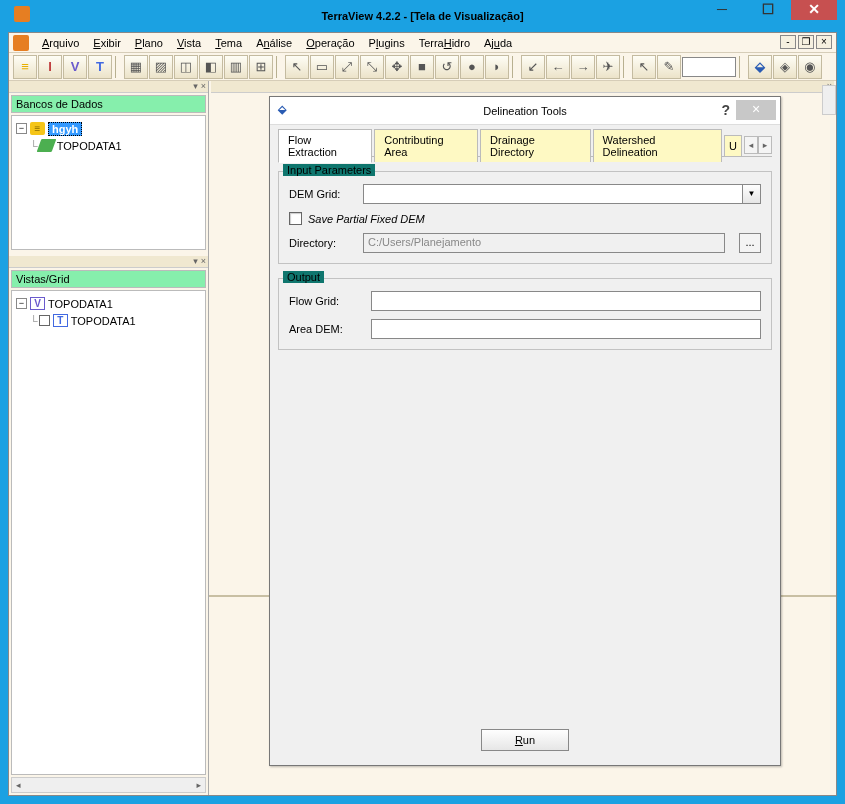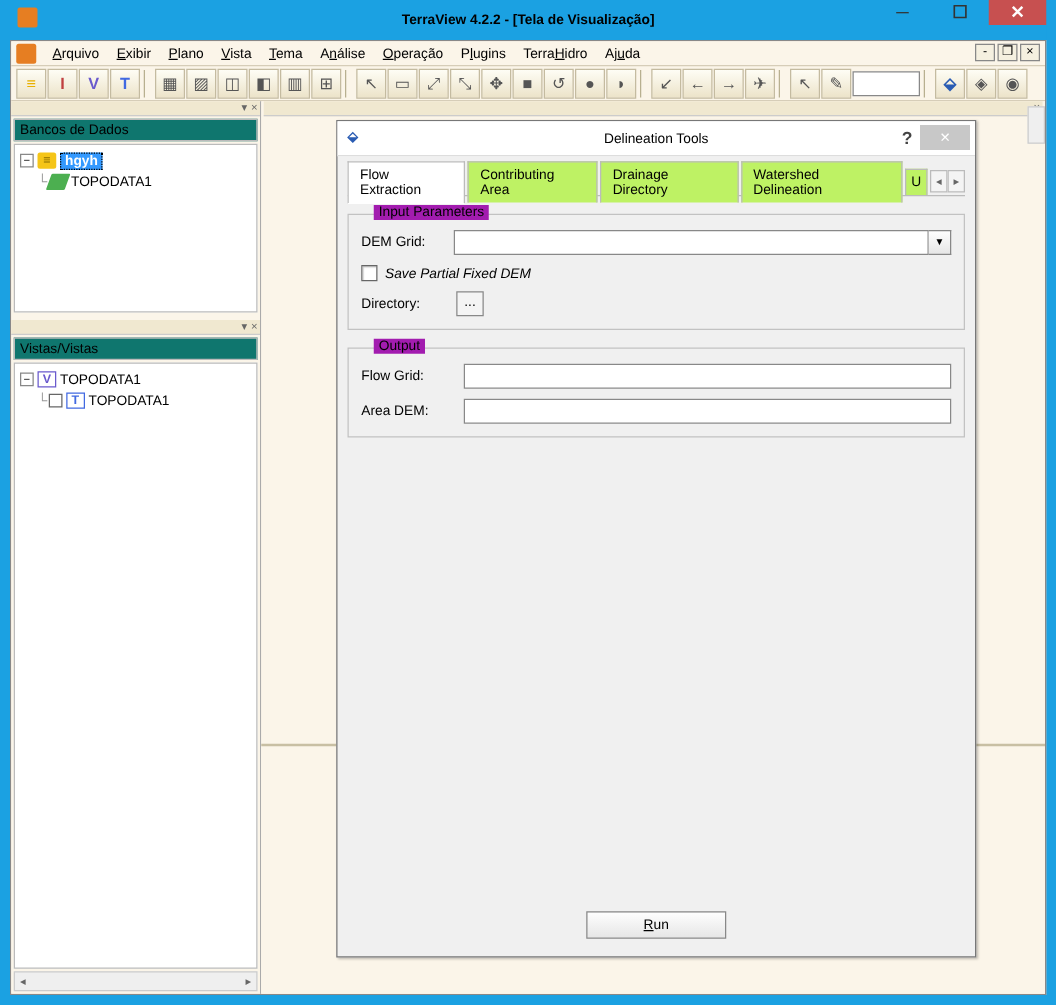--- a/index.html
+++ b/index.html
@@ -29,21 +29,21 @@
 .tbtn { width: 24px; height: 24px; border: 1px solid #c4bba0; background: linear-gradient(#fefdf5, #ece3c9); display: flex; align-items: center; justify-content: center; font-size: 13px; color: #555; }
 .tbtn.db { color: #e8b000; font-weight: bold; }
 .toolbar input { width: 54px; height: 20px; border: 1px solid #888; background: #fff; }
 
 
 .body { flex: 1; display: flex; position: relative; }
 .left { width: 200px; display: flex; flex-direction: column; border-right: 1px solid #aaa; }
 .pane { display: flex; flex-direction: column; background: #fbf5e9; }
 .pane-header { height: 12px; background: #f0e8d0; display: flex; justify-content: flex-end; align-items: center; padding: 0 2px; border-bottom: 1px solid #ccc; gap: 3px;}
 .pane-header span { font-size: 9px; color: #666; cursor: pointer; line-height: 9px; }
-.pane-title { background: #0f766e; border: 1px solid #bbb; padding: 2px 4px; margin: 2px; }
+.pane-title { background: #86efac; border: 1px solid #bbb; padding: 2px 4px; margin: 2px; }
 .tree { background: #fff; border: 1px solid #bbb; margin: 0 2px 2px 2px; padding: 4px; font-size: 11px; overflow: auto; }
 .tree .row { display: flex; align-items: center; height: 17px; white-space: nowrap; }
 .tree .exp { width: 11px; height: 11px; border: 1px solid #888; text-align: center; line-height: 9px; font-size: 9px; margin-right: 3px; background: #fff; }
 .tree .lines { color: #999; letter-spacing: -1px; margin-right: 2px; }
 .tree .ico { width: 15px; height: 13px; margin-right: 3px; display: inline-flex; align-items: center; justify-content: center; font-size: 10px; }
 .db-ico { background: #f5c518; border-radius: 2px; color: #8a6d00; }
 .layer-ico { background: #4caf50; border-radius: 1px; transform: skewX(-20deg); }
 .v-ico { border: 1px solid #6a5acd; color: #6a5acd; font-weight: bold; background: #fff; }
 .t-ico { border: 1px solid #4169e1; color: #4169e1; font-weight: bold; background: #fff; }
 .cb { width: 11px; height: 11px; border: 1px solid #666; margin-right: 3px; background: #fff; }
@@ -65,41 +65,41 @@
 .dialog { position: absolute; left: 269px; top: 96px; width: 512px; height: 670px; background: #f0f0f0; border: 1px solid #777; box-shadow: 1px 1px 2px rgba(0,0,0,0.25); display: flex; flex-direction: column; }
 .dlg-title { height: 28px; background: #fff; display: flex; align-items: center; justify-content: center; position: relative; border-bottom: 1px solid #ddd; font-size: 12px; }
 .dlg-title .dicon { position: absolute; left: 8px; top: 6px; width: 14px; height: 14px; color: #2a5cb3; font-weight: bold; }
 .dlg-title .dbtns { position: absolute; right: 4px; top: 3px; display: flex; gap: 6px; align-items: center; }
 .dlg-title .help { font-size: 14px; font-weight: bold; color: #444; }
 .dlg-title .dclose { width: 40px; height: 20px; background: #c8c8c8; color: #fff; text-align: center; line-height: 18px; font-size: 14px; }
 
 .dlg-body { flex: 1; padding: 8px; display: flex; flex-direction: column; }
 
 .tabs { display: flex; align-items: center; border-bottom: 1px solid #bbb; height: 24px; position: relative; }
-.tab { padding: 4px 9px; border: 1px solid #bbb; border-bottom: none; margin-right: 2px; background: #bef264; position: relative; top: 1px; font-size: 11px; }
+.tab { padding: 4px 9px; border: 1px solid #bbb; border-bottom: none; margin-right: 2px; background: #fef9c3; position: relative; top: 1px; font-size: 11px; }
 .tab.active { background: #fff; border-bottom: 1px solid #fff; font-weight: normal; }
 .tab-nav { margin-left: auto; display: flex; }
 .tab-nav div { width: 14px; height: 18px; border: 1px solid #bbb; text-align: center; line-height: 16px; font-size: 9px; color: #666; background: #f4f4f4; }
 
 .group { border: 1px solid #c2c2c2; margin-top: 14px; padding: 12px 10px 10px 10px; position: relative; }
-.group .legend { position: absolute; top: -8px; left: 20px; background: #a21caf; padding: 0 4px; font-size: 11px; }
+.group .legend { position: absolute; top: -8px; left: 4px; background: #0f766e; padding: 0 4px; font-size: 11px; }
 .form-row { display: flex; align-items: center; margin-bottom: 8px; gap: 12px; }
 .form-row label { font-size: 11px; color: #000; }
 .form-row .fld { flex: 1; height: 20px; border: 1px solid #888; background: #fff; }
 .form-row .fld.disabled { background: #f0f0f0; color: #888; padding: 2px 4px; }
 .form-row .combo { display: flex; flex: 1; }
 .form-row .combo .fld { flex: 1; }
 .form-row .combo .dd { width: 18px; height: 20px; border: 1px solid #888; border-left: none; background: linear-gradient(#fefefe, #e6e6e6); text-align: center; line-height: 18px; font-size: 8px; }
 .form-row .browse { width: 22px; height: 20px; border: 1px solid #888; margin-left: 2px; background: #f4f4f4; text-align: center; line-height: 16px; }
 .chk-row { display: flex; align-items: center; margin: 2px 0 8px 0; font-style: italic; }
 .chk-row .chk { width: 13px; height: 13px; border: 1px solid #666; background: #fff; margin-right: 6px; box-shadow: inset 1px 1px 1px rgba(0,0,0,.2); }
 
 .spacer { flex: 1; }
 .run-row { display: flex; justify-content: center; padding: 12px 0 6px 0; }
-.run-btn { width: 112px; height: 22px; border: 1px solid #888; background: linear-gradient(#fefefe, #e6e6e6); text-align: center; line-height: 20px; }
+.run-btn { width: 88px; height: 22px; border: 1px solid #888; background: linear-gradient(#fefefe, #e6e6e6); text-align: center; line-height: 20px; }
 .run-btn u { text-decoration: underline; }
 
 .l60 { width: 62px; }
 .l72 { width: 70px; }
 </style>
 </head>
 <body>
 
 <div class="win">
   <div class="titlebar">
@@ -189,21 +189,21 @@
               <span>TOPODATA1</span>
             </div>
           </div>
         </div>
 
         <div class="pane pane2" style="flex:1;display:flex;flex-direction:column">
           <div class="pane-header">
               <span>▾</span>
               <span>×</span>
             </div>
-          <div class="pane-title">Vistas/Vistas</div>
+          <div class="pane-title">Vistas/Grid</div>
           <div class="tree" style="flex:1">
             <div class="row">
               <span class="exp">−</span>
               <span class="ico v-ico">V</span>
               <span>TOPODATA1</span>
             </div>
             <div class="row" style="padding-left:14px">
               <span class="lines">└</span>
               <span class="cb"></span>
               <span class="ico t-ico">T</span>
@@ -258,20 +258,21 @@
           <div class="fld"></div>
           <div class="dd">▼</div>
         </div>
       </div>
       <div class="chk-row">
         <span class="chk"></span>
         <label>Save Partial Fixed DEM</label>
       </div>
       <div class="form-row" style="margin-bottom:0">
         <label class="l60">Directory:</label>
+        <div class="fld disabled">C:/Users/Planejamento</div>
         <div class="browse">...</div>
       </div>
     </div>
 
     <div class="group">
       <span class="legend">Output</span>
       <div class="form-row">
         <label class="l72">Flow Grid:</label>
         <div class="fld"></div>
       </div>

